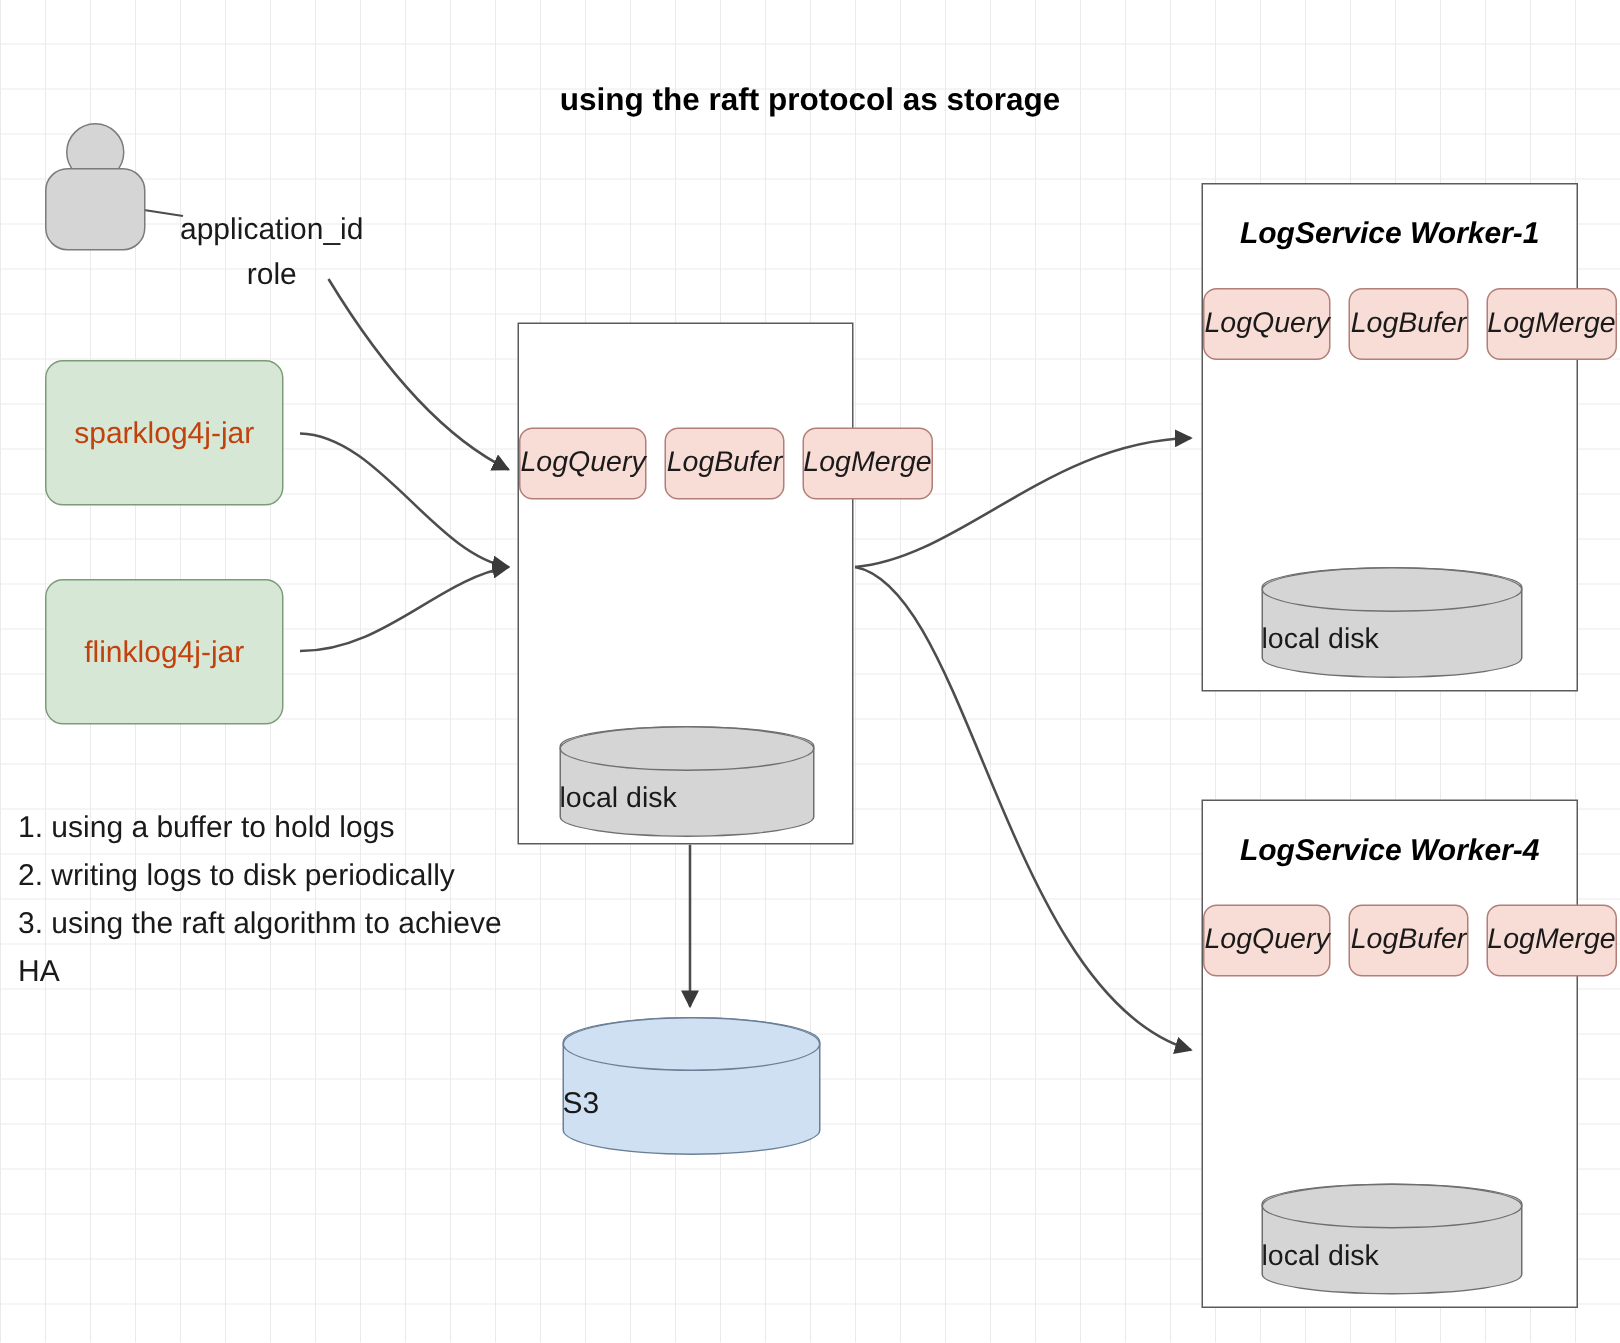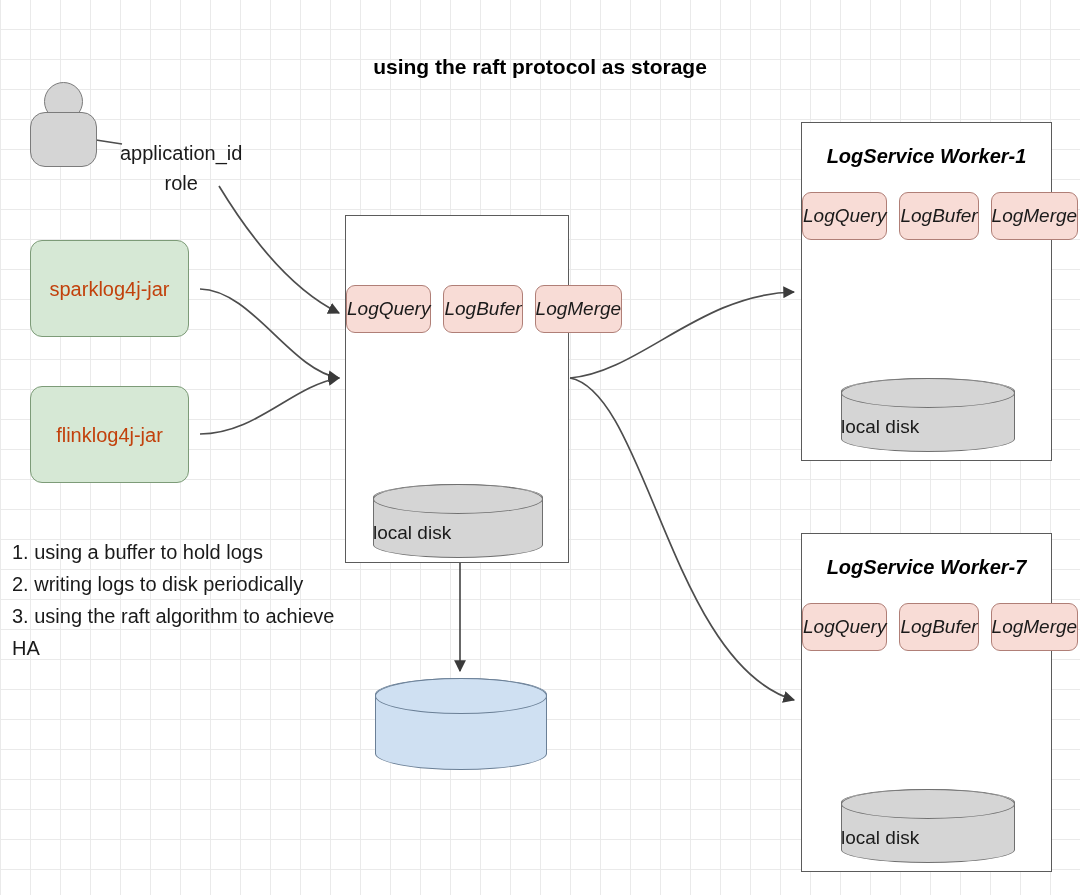--- a/index.html
+++ b/index.html
@@ -233,31 +233,32 @@
       <div class="comp">LogMerge</div>
     </div>
   </div>
   <div class="cylinder cyl-gray" id="worker1-disk">
     <div class="cyl-body"></div>
     <div class="cyl-top"></div>
     <div class="cyl-label">local disk</div>
   </div>
 
   <div class="service-box" id="worker-2">
-    <div class="service-title">LogService Worker-7</div>
+    <div class="service-title">LogService Worker-4</div>
     <div class="comp-list">
       <div class="comp">LogQuery</div>
       <div class="comp">LogBufer</div>
       <div class="comp">LogMerge</div>
     </div>
   </div>
   <div class="cylinder cyl-gray" id="worker2-disk">
     <div class="cyl-body"></div>
     <div class="cyl-top"></div>
     <div class="cyl-label">local disk</div>
   </div>
 
   <div class="cylinder cyl-blue" id="s3">
     <div class="cyl-body"></div>
     <div class="cyl-top"></div>
+    <div class="cyl-label">S3</div>
   </div>
 
 </div>
 
 </body></html>

